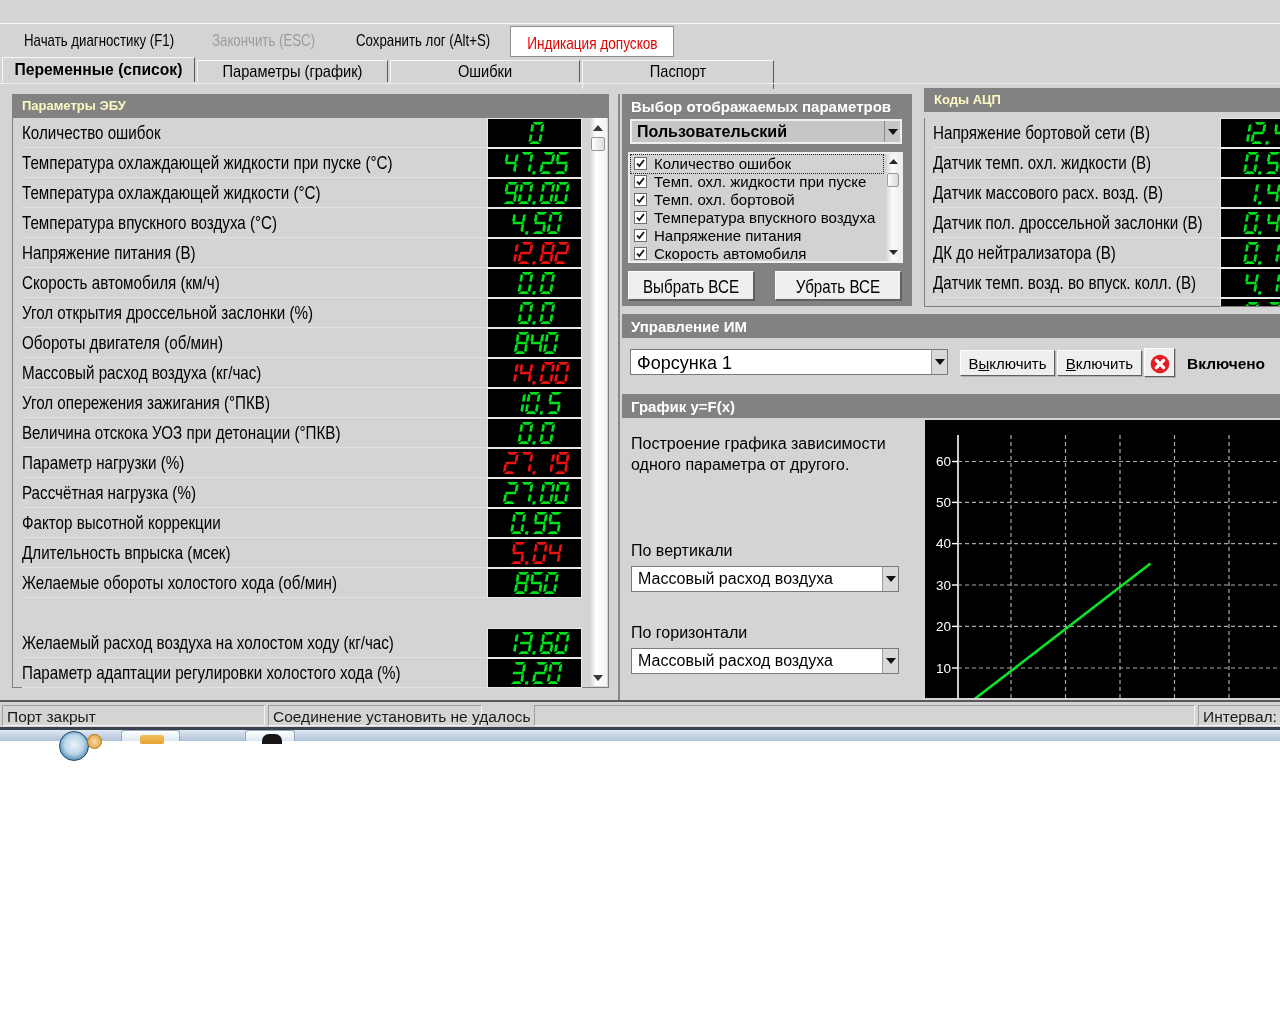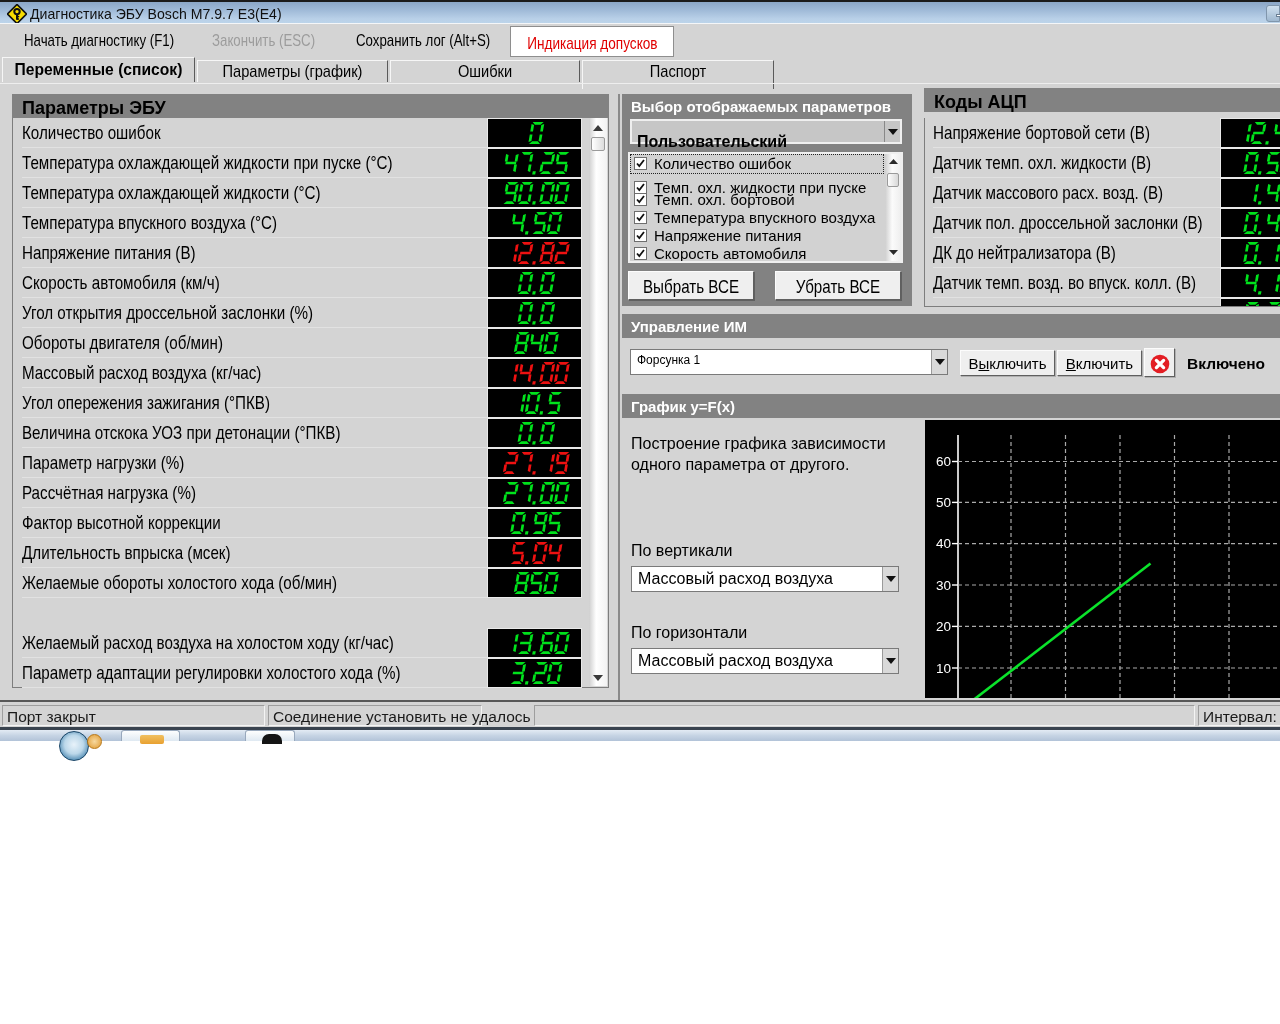--- a/index.html
+++ b/index.html
@@ -21,36 +21,36 @@
   border:1px solid #8e8e8e; }
 #indbtn span { position:absolute; left:0; right:0; top:7px; text-align:center; font-size:17px; color:#e00000;
   transform:scaleX(0.8); white-space:nowrap; }
 #tabs { position:absolute; left:0; top:57px; width:1280px; height:26px; }
 .tab { position:absolute; background:#d4d4d4; border-top:1px solid #f6f6f6; border-left:1px solid #f6f6f6;
   border-right:1px solid #5a5a5a; }
 .tab span { position:absolute; left:0; right:0; text-align:center; font-size:17px; color:#000; white-space:nowrap;
   transform:scaleX(0.86); }
 #tabline { position:absolute; left:0; top:83px; width:1280px; height:1px; background:#eeeeee; }
 .phead { position:absolute; background:#828282; }
-.phead span { position:absolute; left:10px; top:4px; font-size:18px; font-weight:bold; color:#000000; white-space:nowrap;}
+.phead span { position:absolute; left:10px; top:4px; font-size:13px; font-weight:bold; color:#fef9c3; white-space:nowrap;}
 #lpanel { position:absolute; left:12px; top:118px; width:597px; height:570px; background:#d4d4d4;
   border:1px solid #7d7d7d; border-top:none; }
 .lrow { position:absolute; left:0; width:595px; height:30px; }
 .lrow .lbl { position:absolute; left:9px; top:4px; font-size:18.5px; color:#000; white-space:nowrap;
   transform:scaleX(0.82); transform-origin:0 0; }
 .lrow .sep { position:absolute; left:9px; right:120px; bottom:0; height:1px; background:#e2e2e2; }
 .lcdbox { position:absolute; left:475px; top:1px; width:93px; height:28px; background:#000; overflow:hidden; outline:1px solid #e9e9e9;}
 #lscroll { position:absolute; left:576px; top:0px; width:18px; height:568px;
   background:linear-gradient(90deg,#cfcfcf,#ffffff 40%,#f2f2f2); }
 #divline { position:absolute; left:618px; top:94px; width:2px; height:608px; background:#8a8a8a; }
 #vpanel { position:absolute; left:622px; top:94px; width:290px; height:212px; background:#828282; }
 #vpanel .vtitle { position:absolute; left:9px; top:4px; font-size:15px; font-weight:bold; color:#fff; white-space:nowrap;}
 #vcombo { position:absolute; left:8px; top:25px; width:272px; height:25px; background:#c6c6c6;
   border:2px solid #efefef; }
-#vcombo .vtxt { position:absolute; left:5px; top:2px; font-size:16px; font-weight:bold; color:#000;margin-top:10px;}
+#vcombo .vtxt { position:absolute; left:5px; top:2px; font-size:16px; font-weight:bold; color:#000;}
 #vlist { position:absolute; left:6px; top:58px; width:275px; height:111px; background:#d2d2d2;
   border:2px solid #efefef; overflow:hidden; }
 .citem { position:absolute; left:1px; width:252px; height:18px; }
 .citem .cb { position:absolute; left:3px; top:2px; width:13px; height:13px; background:#fff; border:1px solid #6e6e6e; }
 .citem .cb svg { position:absolute; left:0; top:0; }
 .citem .ct { position:absolute; left:23px; top:0px; font-size:15px; color:#000; white-space:nowrap; }
 .vbtn { position:absolute; top:177px; width:126px; height:29px; background:#efefef;
   border-style:solid; border-width:1px; border-color:#fcfcfc #5f5f5f #5f5f5f #fcfcfc; box-shadow:1px 1px 0 #606060; }
 .vbtn span { position:absolute; left:0; right:0; top:4px; text-align:center; font-size:18.5px; color:#000;
   white-space:nowrap; transform:scaleX(0.82); }
@@ -58,21 +58,21 @@
   border:1px solid #7d7d7d; border-right:none; border-top:none; overflow:hidden; }
 .krow { position:absolute; left:0; width:356px; height:30px; }
 .krow .lbl { position:absolute; left:8px; top:4px; font-size:18.5px; color:#000; white-space:nowrap;
   transform:scaleX(0.82); transform-origin:0 0; }
 .krow .sep { position:absolute; left:8px; right:61px; bottom:0; height:1px; background:#e2e2e2; }
 .klcd { position:absolute; left:296px; top:1px; width:93px; height:28px; background:#000; overflow:hidden; outline:1px solid #e9e9e9;}
 #uhead { position:absolute; left:622px; top:314px; width:658px; height:24px; background:#828282; }
 #uhead span { position:absolute; left:9px; top:4px; font-size:15px; font-weight:bold; color:#fff;}
 #ucombo { position:absolute; left:630px; top:349px; width:318px; height:26px; background:#ffffff;
   border:1px solid #7a7a7a; }
-#ucombo .utxt { position:absolute; left:6px; top:3px; font-size:12px; color:#000;}
+#ucombo .utxt { position:absolute; left:6px; top:3px; font-size:18px; color:#000;}
 .combtn { position:absolute; width:16px; height:100%; right:0px; top:0px; background:#d9d9d9;
   border-left:1px solid #9a9a9a; }
 .ubtn { position:absolute; top:350px; height:26px; background:#efefef;
   border-style:solid; border-width:1px; border-color:#fcfcfc #5f5f5f #5f5f5f #fcfcfc;
   box-shadow:1px 1px 0 #b0b0b0;}
 .ubtn span { position:absolute; left:0; right:0; top:4px; text-align:center; font-size:15px; color:#000; white-space:nowrap;}
 #redbtn { position:absolute; left:1144px; top:348px; width:31px; height:29px; background:#efefef;
   border-style:solid; border-width:1px; border-color:#fcfcfc #5f5f5f #5f5f5f #fcfcfc; box-shadow:1px 1px 0 #b0b0b0;}
 #vklyu { position:absolute; left:1187px; top:355px; font-size:15.5px; font-weight:bold; color:#000;}
 #ghead { position:absolute; left:622px; top:394px; width:658px; height:24px; background:#828282; }
@@ -87,33 +87,20 @@
 .spanel { position:absolute; top:3px; height:21px; border:1px solid; border-color:#9e9e9e #f4f4f4 #f4f4f4 #9e9e9e; }
 .spanel span { position:absolute; left:4px; top:2px; font-size:15.5px; color:#1a1a1a; white-space:nowrap;}
 #taskedge { position:absolute; left:0; top:727px; width:1280px; height:3px; background:#39434f; }
 #taskbar { position:absolute; left:0; top:730px; width:1280px; height:11px;
   background:linear-gradient(#e3ebf4 0%, #c6d4e4 50%, #b2c3d8 100%); }
 .tkbtn { position:absolute; top:0px; height:11px; background:linear-gradient(#fdfefe,#dfe9f2);
   border:1px solid #98a8bc; border-bottom:none; border-radius:3px 3px 0 0; }
 </style></head><body>
 <div id="win">
 
-<div id="titlebar">
-<svg class="abs" style="left:7px;top:2px" width="20" height="20" viewBox="0 0 20 20">
-<polygon points="10,0.5 19.5,10 10,19.5 0.5,10" fill="#f8dc00" stroke="#111" stroke-width="1.7"></polygon>
-<circle cx="10" cy="7.6" r="2.7" fill="none" stroke="#111" stroke-width="2"></circle>
-<line x1="10" y1="10.2" x2="10" y2="15.8" stroke="#111" stroke-width="2"></line>
-<line x1="10" y1="12.6" x2="12.2" y2="12.6" stroke="#111" stroke-width="1.5"></line>
-<line x1="10" y1="15" x2="12" y2="15" stroke="#111" stroke-width="1.5"></line>
-</svg>
-<div class="tttext">Диагностика ЭБУ Bosch M7.9.7 E3(E4)</div>
-<div id="ttbtn">
-        <div class="minbar"></div>
-      </div>
-</div>
     <div id="titlewhite"></div>
 <div id="toolbar">
 <div class="tbtxt" style="left:24px">Начать диагностику (F1)</div>
 <div class="tbtxt tbgray" style="left:212px">Закончить (ESC)</div>
 <div class="tbtxt" style="left:356px">Сохранить лог (Alt+S)</div>
 <div id="indbtn">
         <span>Индикация допусков</span>
       </div>
 </div>
 <div id="tabs">
@@ -320,21 +307,21 @@
 </div>
 <div id="vlist">
 <div class="citem" style="top:1px;outline:1px dotted #222;">
           <div class="cb">
             <svg width="11" height="11" viewBox="0 0 11 11">
               <polyline points="2,5.5 4.3,8 9,2 " fill="none" stroke="#111" stroke-width="1.8"></polyline>
             </svg>
           </div>
           <div class="ct">Количество ошибок</div>
         </div>
-<div class="citem" style="top:25px;">
+<div class="citem" style="top:19px;">
           <div class="cb">
             <svg width="11" height="11" viewBox="0 0 11 11">
               <polyline points="2,5.5 4.3,8 9,2 " fill="none" stroke="#111" stroke-width="1.8"></polyline>
             </svg>
           </div>
           <div class="ct">Темп. охл. жидкости при пуске</div>
         </div>
 <div class="citem" style="top:37px;">
           <div class="cb">
             <svg width="11" height="11" viewBox="0 0 11 11">

